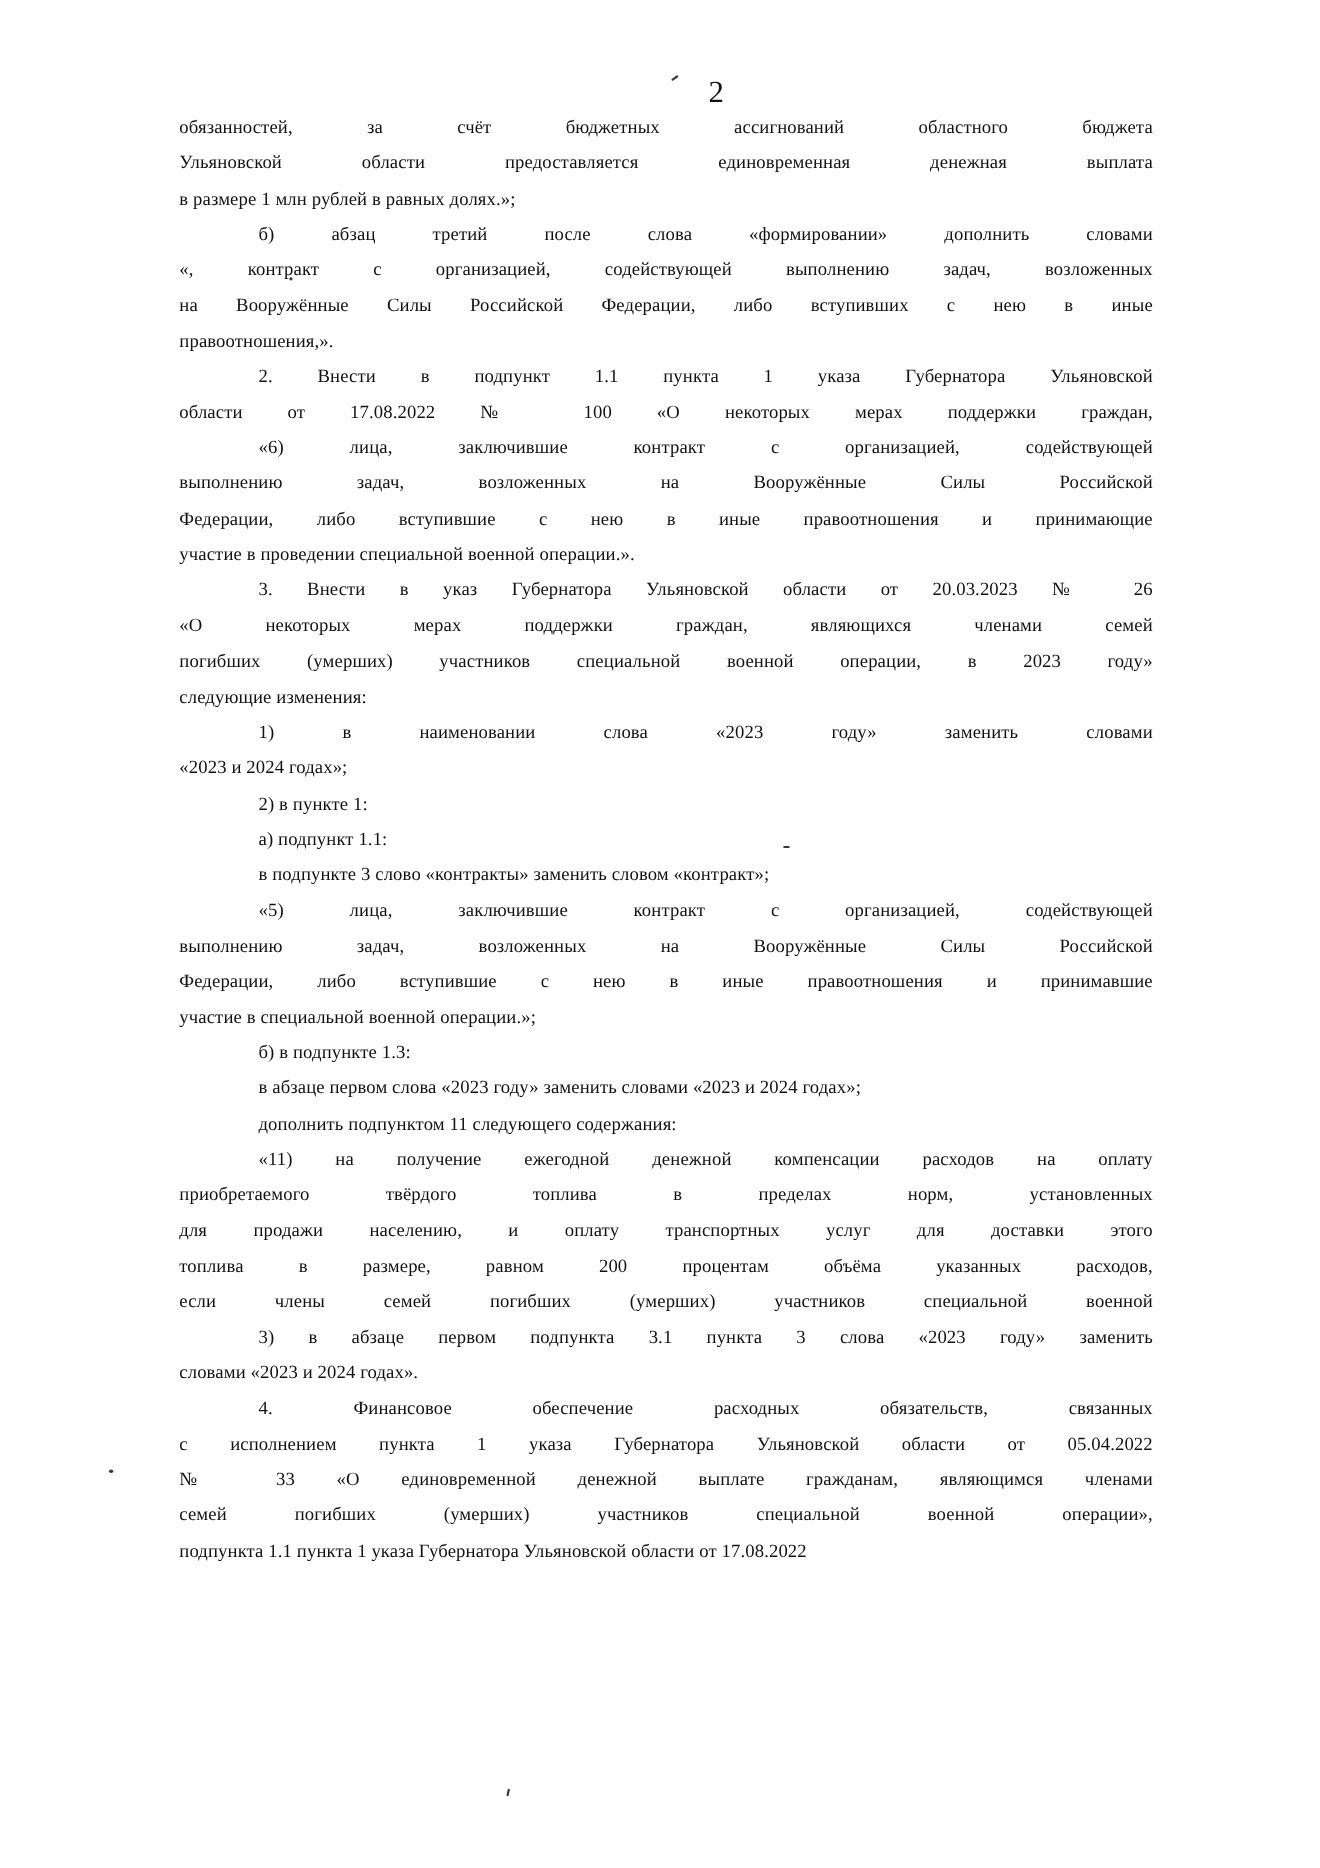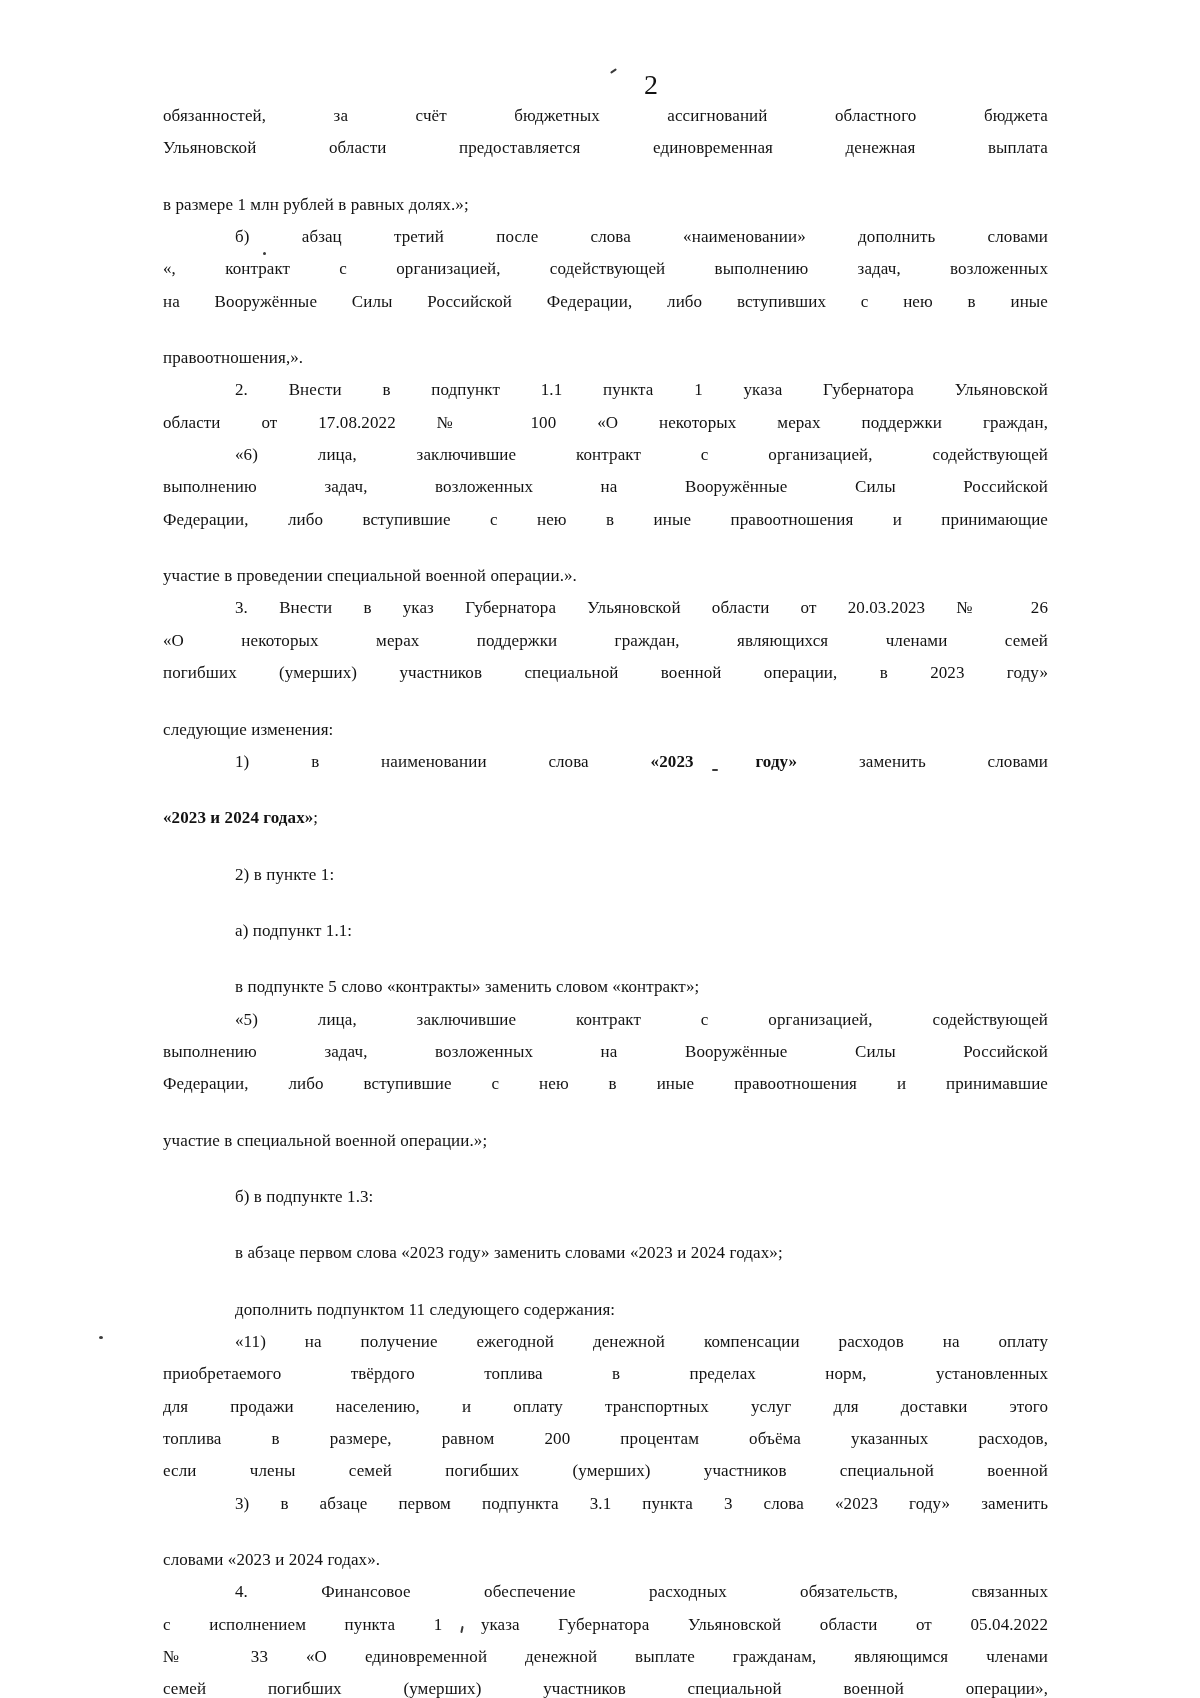--- a/index.html
+++ b/index.html
@@ -35,27 +35,26 @@
     line-height: 32.35px;
     letter-spacing: 0.1px;
   }
   .line {
     text-align: justify;
     text-align-last: justify;
     white-space: normal;
   }
   .line.last {
     text-align-last: left;
-    margin-top: 24px;
   }
   .line.indent {
     text-indent: 72px;
   }
   .bold {
-    font-weight: bold;
+    font-weight: normal;
   }
   
   .artifact {
     position: absolute;
     background: #3a3a3a;
   }
   .artifact.tick-top {
     top: 70px; left: 610px;
     width: 7px; height: 2px;
     transform: rotate(-35deg);
@@ -86,39 +85,39 @@
 </head>
 <body>
 
 <div class="page">
   <div class="page-number">2</div>
 
   <div class="text-column">
       <div class="line"><span>обязанностей, за счёт бюджетных ассигнований областного бюджета</span></div>
       <div class="line"><span>Ульяновской области предоставляется единовременная денежная выплата</span></div>
       <div class="line last"><span>в размере 1 млн рублей в равных долях.»;</span></div>
-      <div class="line indent"><span>б) абзац третий после слова «наименовании» дополнить словами</span></div>
+      <div class="line indent"><span>б) абзац третий после слова «формировании» дополнить словами</span></div>
       <div class="line"><span>«, контракт с организацией, содействующей выполнению задач, возложенных</span></div>
       <div class="line"><span>на Вооружённые Силы Российской Федерации, либо вступивших с нею в иные</span></div>
       <div class="line last"><span>правоотношения,».</span></div>
       <div class="line indent"><span>2.  Внести в подпункт 1.1 пункта 1 указа Губернатора Ульяновской</span></div>
       <div class="line"><span>области от 17.08.2022 № 100 «О некоторых мерах поддержки граждан,</span></div>
       <div class="line indent"><span>«6) лица, заключившие контракт с организацией, содействующей</span></div>
       <div class="line"><span>выполнению задач, возложенных на Вооружённые Силы Российской</span></div>
       <div class="line"><span>Федерации, либо вступившие с нею в иные правоотношения и принимающие</span></div>
       <div class="line last"><span>участие в проведении специальной военной операции.».</span></div>
       <div class="line indent"><span>3.  Внести в указ Губернатора Ульяновской области от 20.03.2023 № 26</span></div>
       <div class="line"><span>«О некоторых мерах поддержки граждан, являющихся членами семей</span></div>
       <div class="line"><span>погибших (умерших) участников специальной военной операции, в 2023 году»</span></div>
       <div class="line last"><span>следующие изменения:</span></div>
       <div class="line indent"><span>1) в наименовании слова </span><span class="bold">«2023 году»</span><span> заменить словами</span></div>
       <div class="line last"><span class="bold">«2023 и 2024 годах»</span><span>;</span></div>
       <div class="line indent last"><span>2)  в пункте 1:</span></div>
       <div class="line indent last"><span>а) подпункт 1.1:</span></div>
-      <div class="line indent last"><span>в подпункте 5 слово «контракты» заменить словом «контракт»;</span></div>
+      <div class="line indent last"><span>в подпункте 3 слово «контракты» заменить словом «контракт»;</span></div>
       <div class="line indent"><span>«5) лица, заключившие контракт с организацией, содействующей</span></div>
       <div class="line"><span>выполнению задач, возложенных на Вооружённые Силы Российской</span></div>
       <div class="line"><span>Федерации, либо вступившие с нею в иные правоотношения и принимавшие</span></div>
       <div class="line last"><span>участие в специальной военной операции.»;</span></div>
       <div class="line indent last"><span>б) в подпункте 1.3:</span></div>
       <div class="line indent last"><span>в абзаце первом слова «2023 году» заменить словами «2023 и 2024 годах»;</span></div>
       <div class="line indent last"><span>дополнить подпунктом 11 следующего содержания:</span></div>
       <div class="line indent"><span>«11) на получение ежегодной денежной компенсации расходов на оплату</span></div>
       <div class="line"><span>приобретаемого твёрдого топлива в пределах норм, установленных</span></div>
       <div class="line"><span>для продажи населению, и оплату транспортных услуг для доставки этого</span></div>

